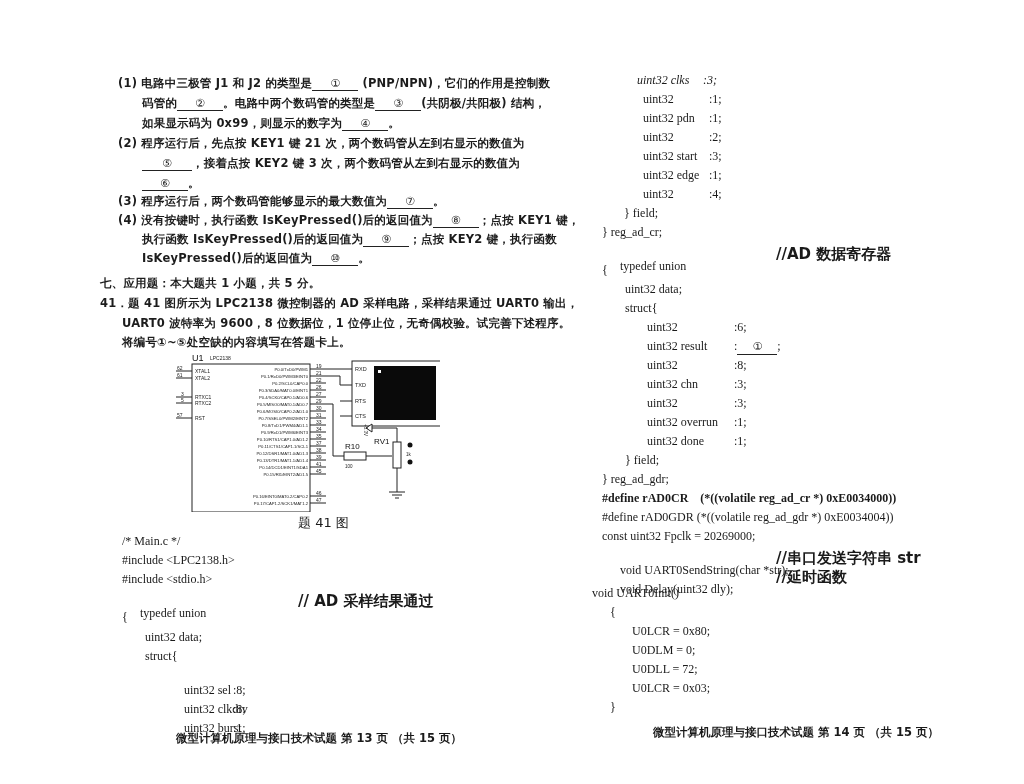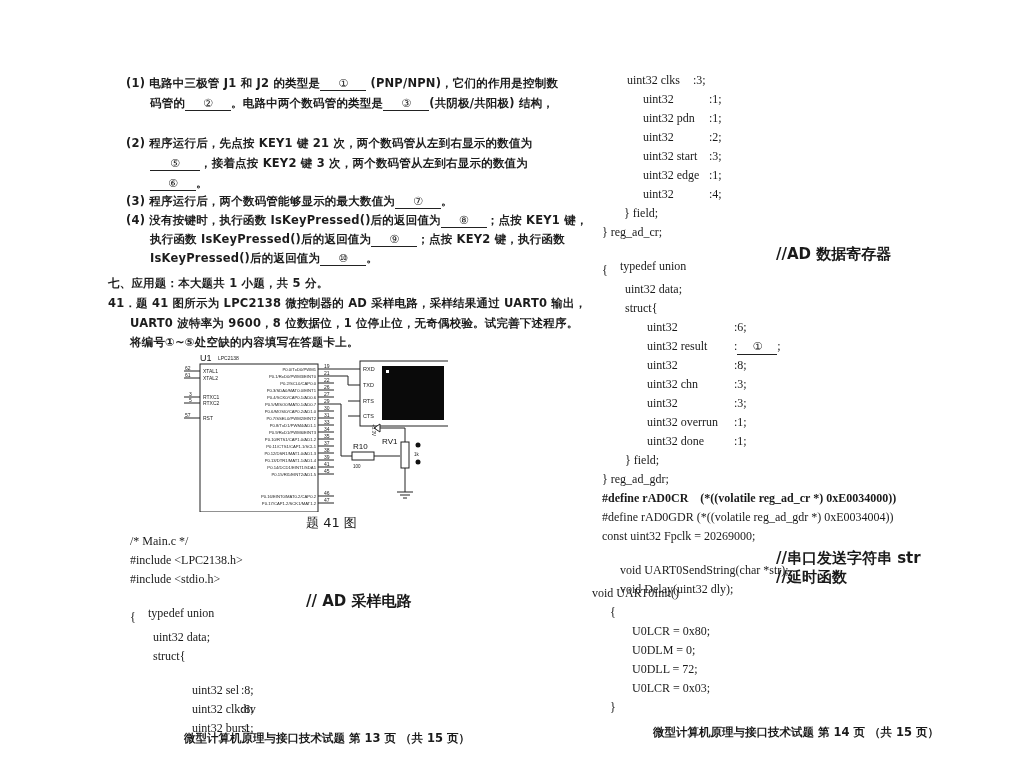--- a/index.html
+++ b/index.html
@@ -1,19 +1,19 @@
 <!DOCTYPE html>
 <html><head>
 <meta charset="utf-8">
 <style>
   * { margin: 0; padding: 0; box-sizing: border-box; }
   html, body { width: 1024px; height: 784px; background: #ffffff; overflow: hidden; }
   body { position: relative; font-family: "Liberation Serif", "DejaVu Serif", serif; color: #1a1a1a; }
   .page { position: absolute; top: 0; height: 784px; }
-  .page-left { left: 8px; width: 560px; }
+  .page-left { left: 0; width: 560px; }
   .page-right { left: 560px; width: 464px; }
 
   .cn { font-family: "DejaVu Sans", sans-serif; font-weight: bold; font-size: 11.5px; color: #1c1c1c; letter-spacing: 0.2px; }
   .line { position: absolute; white-space: nowrap; }
   .blank { display: inline-block; border-bottom: 1px solid #222; text-align: center; font-weight: normal; }
   .circ { font-family: "DejaVu Sans", sans-serif; font-size: 11px; font-weight: normal; }
 
   .code { font-family: "Liberation Serif", serif; font-size: 12px; color: #1a1a1a; position: absolute; white-space: pre; }
   .code .cmt { font-family: "DejaVu Sans", sans-serif; font-weight: bold; font-size: 15px; }
   .code .bits { position: absolute; }
@@ -30,20 +30,23 @@
 
 <div class="page page-left">
 
   <div class="line cn" style="left:118px; top:76px;">
     <span>(1)</span>
     <span>电路中三极管 J1 和 J2 的类型是</span><span class="blank" style="width:46px"><span class="circ">①</span></span>
     <span>(PNP/NPN)，它们的作用是控制数</span>
   </div>
   <div class="line cn" style="left:142px; top:96px;">
     <span>码管的</span><span class="blank" style="width:46px"><span class="circ">②</span></span><span>。电路中两个数码管的类型是</span><span class="blank" style="width:46px"><span class="circ">③</span></span><span>(共阴极/共阳极) 结构，</span>
+  </div>
+  <div class="line cn" style="left:142px; top:116px;">
+    <span>如果显示码为 0x99，则显示的数字为</span><span class="blank" style="width:46px"><span class="circ">④</span></span><span>。</span>
   </div>
 
   <div class="line cn" style="left:118px; top:136px;">
     <span>(2)</span>
     <span>程序运行后，先点按 KEY1 键 21 次，两个数码管从左到右显示的数值为</span>
   </div>
   <div class="line cn" style="left:142px; top:156px;">
     <span class="blank" style="width:50px"><span class="circ">⑤</span></span><span>，接着点按 KEY2 键 3 次，两个数码管从左到右显示的数值为</span>
   </div>
   <div class="line cn" style="left:142px; top:176px;">
@@ -207,21 +210,21 @@
     </svg>
   </div>
   <div class="fig-caption">题 41 图</div>
 
   <div>
     <div class="code" style="left:122px; top:534px;">/* Main.c */</div>
     <div class="code" style="left:122px; top:553px;">#include &lt;LPC2138.h&gt;</div>
     <div class="code" style="left:122px; top:572px;">#include &lt;stdio.h&gt;</div>
     <div class="code" style="left:122px; top:591px; width:300px;">
       <span>typedef union</span>
-      <span class="cmt bits" style="left:176px; top:1px;">// AD 采样电路</span>
+      <span class="cmt bits" style="left:176px; top:1px;">// AD 采样结果通过</span>
     </div>
     <div class="code" style="left:122px; top:610px;">{</div>
     <div class="code" style="left:145px; top:630px;">uint32 data;</div>
     <div class="code" style="left:145px; top:649px;">struct{</div>
     <div class="code" style="left:166px; top:668px; width:120px;">
       <span>uint32 sel</span><span class="bits" style="left:67px;">:8;</span>
     </div>
     <div class="code" style="left:166px; top:687px; width:120px;">
       <span>uint32 clkdiv</span><span class="bits" style="left:67px;">:8;</span>
     </div>
@@ -229,21 +232,21 @@
       <span>uint32 burst</span><span class="bits" style="left:67px;">:1;</span>
     </div>
   </div>
 
   <div class="footer" style="left:176px; top:731px;">微型计算机原理与接口技术试题  第 13 页  （共 15 页）</div>
 </div>
 
 <div class="page page-right">
   <div>
 
-    <div class="code" style="left:67px; top:73px; width:120px;"><span>uint32 clks</span><span class="bits" style="left:66px;">:3;</span></div>
+    <div class="code" style="left:77px; top:73px; width:120px;font-style:italic;"><span>uint32 clks</span><span class="bits" style="left:66px;">:3;</span></div>
     <div class="code" style="left:83px; top:92px; width:120px;"><span>uint32</span><span class="bits" style="left:66px;">:1;</span></div>
     <div class="code" style="left:83px; top:111px; width:120px;"><span>uint32 pdn</span><span class="bits" style="left:66px;">:1;</span></div>
     <div class="code" style="left:83px; top:130px; width:120px;"><span>uint32</span><span class="bits" style="left:66px;">:2;</span></div>
     <div class="code" style="left:83px; top:149px; width:120px;"><span>uint32 start</span><span class="bits" style="left:66px;">:3;</span></div>
     <div class="code" style="left:83px; top:168px; width:120px;"><span>uint32 edge</span><span class="bits" style="left:66px;">:1;</span></div>
     <div class="code" style="left:83px; top:187px; width:120px;"><span>uint32</span><span class="bits" style="left:66px;">:4;</span></div>
     <div class="code" style="left:64px; top:206px;">} field;</div>
     <div class="code" style="left:42px; top:225px;">} reg_ad_cr;</div>
     <div class="code" style="left:42px; top:244px; width:300px;">
       <span>typedef union</span>

